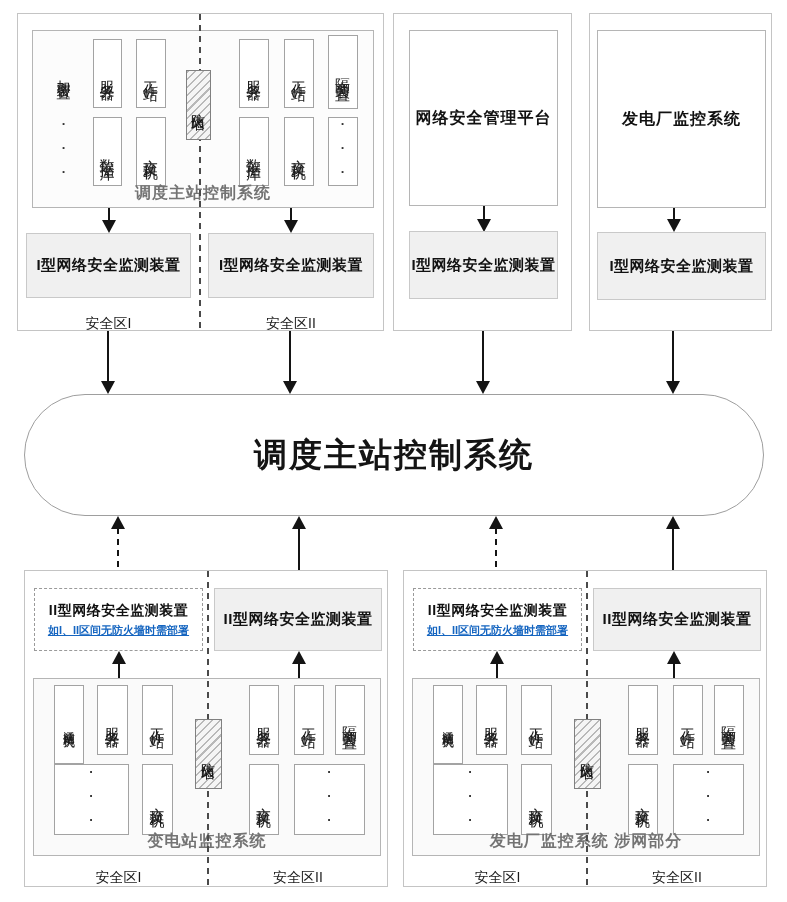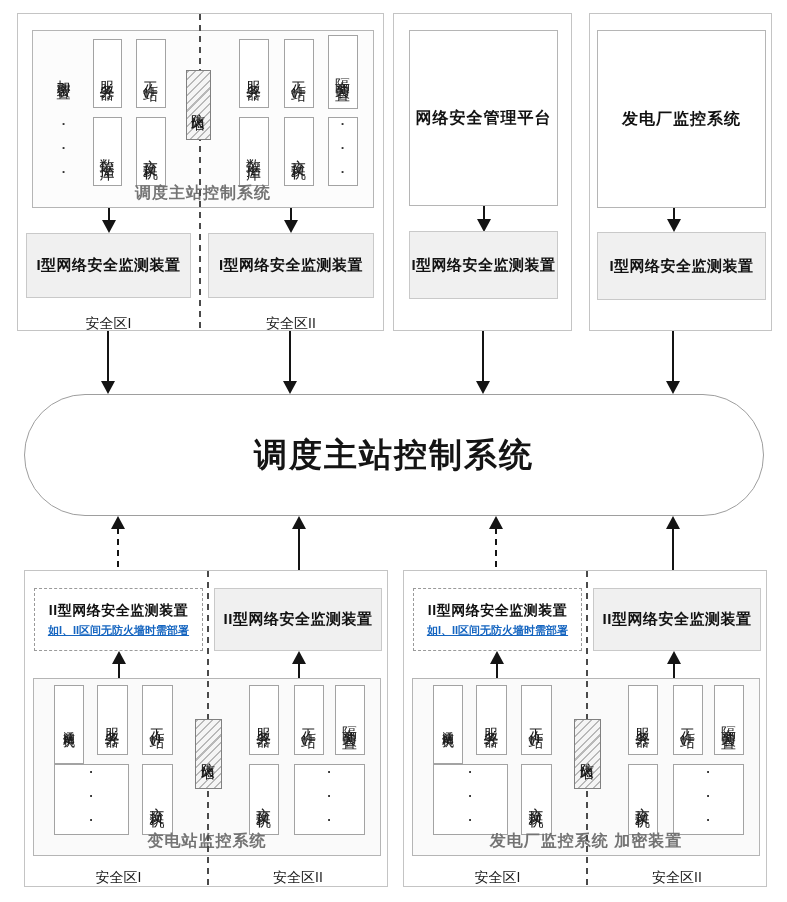--- a/index.html
+++ b/index.html
@@ -278,19 +278,19 @@
         </div>
       <div class="comp" style="left:108px;top:85px;width:31px;height:71px">
           <span>交换机</span>
         </div>
       <div class="comp" style="left:215px;top:85px;width:30px;height:71px">
           <span>交换机</span>
         </div>
       <div class="vdots boxed" style="left:260px;top:85px;width:71px;height:71px">
           <span>···</span>
         </div>
-      <div class="syslabel">发电厂监控系统 加密装置</div>
+      <div class="syslabel">发电厂监控系统 涉网部分</div>
     </div>
     <div class="zone" style="left:9px;top:298px;width:169px">安全区I</div>
     <div class="zone" style="left:189px;top:298px;width:168px">安全区II</div>
   </div>
 
 </div>
 
 </body></html>

